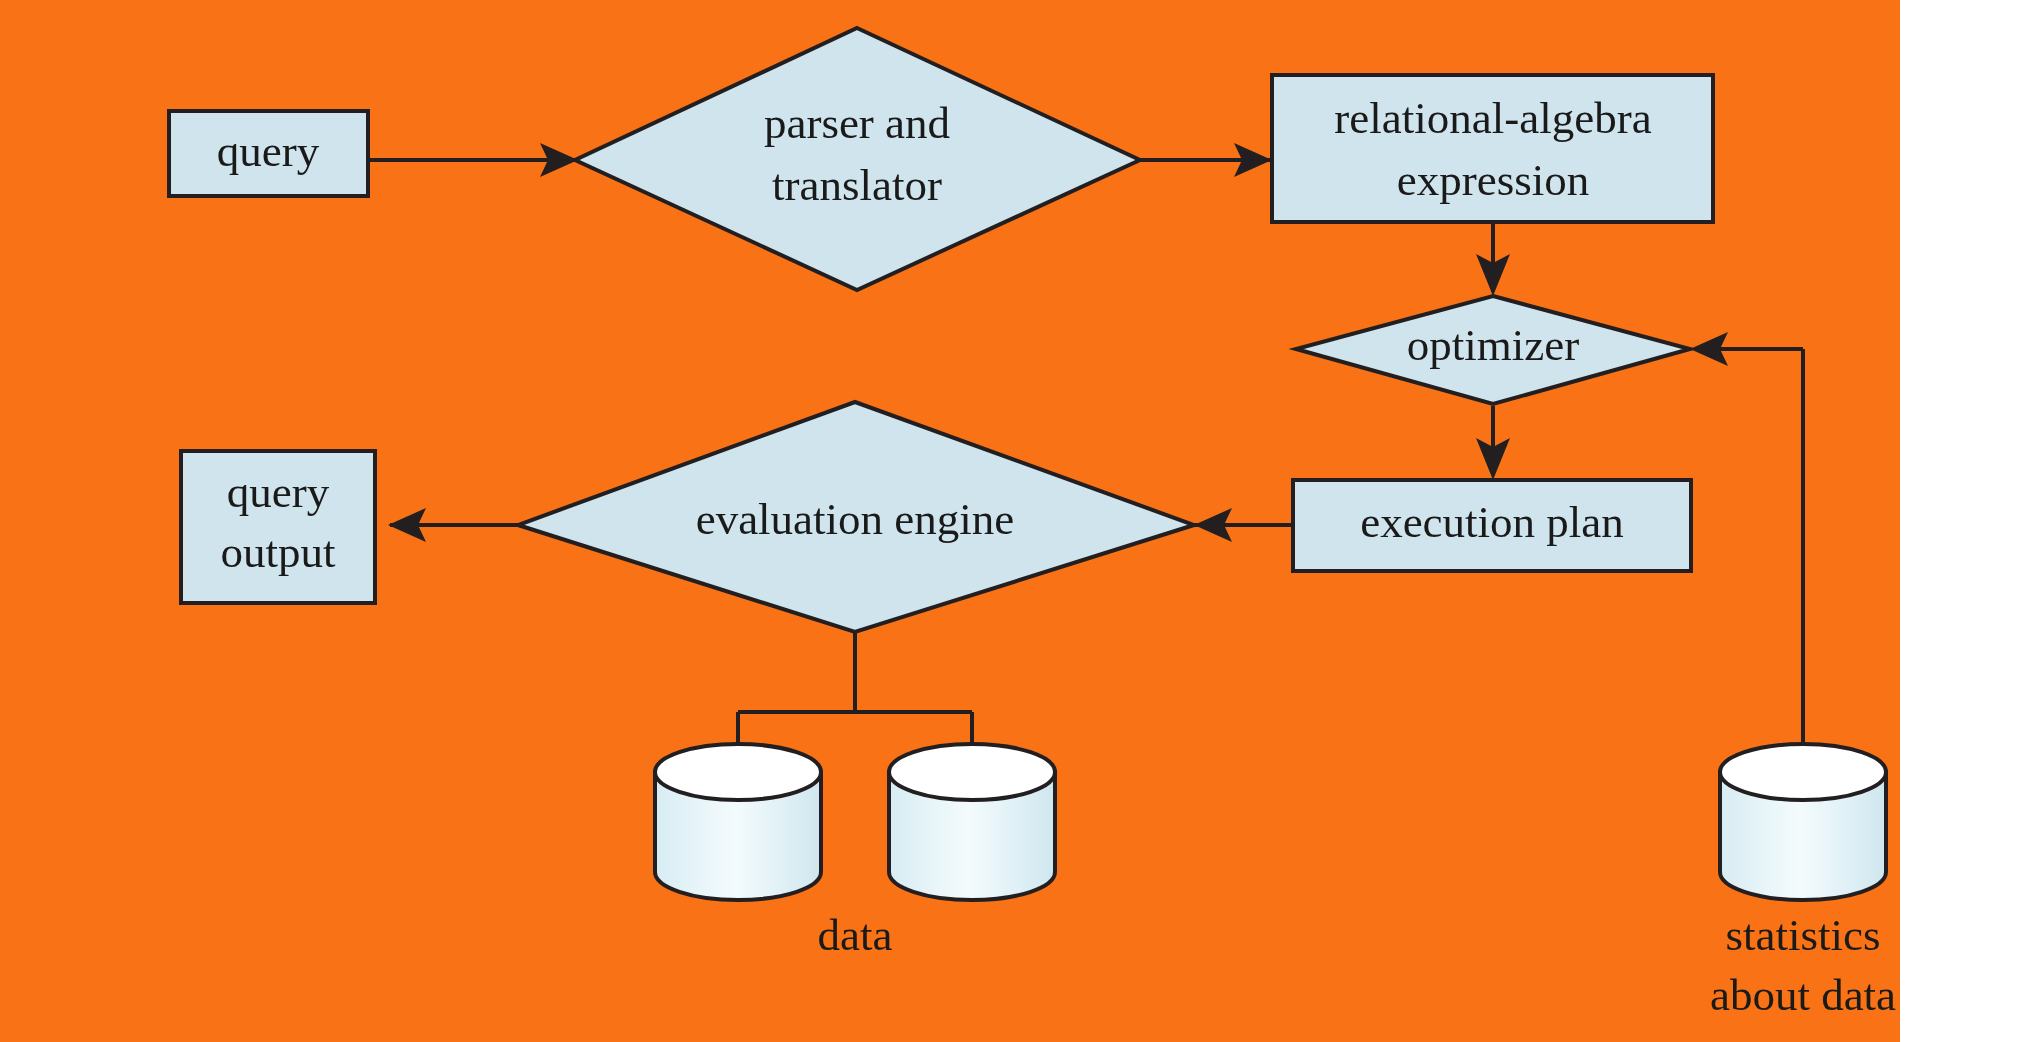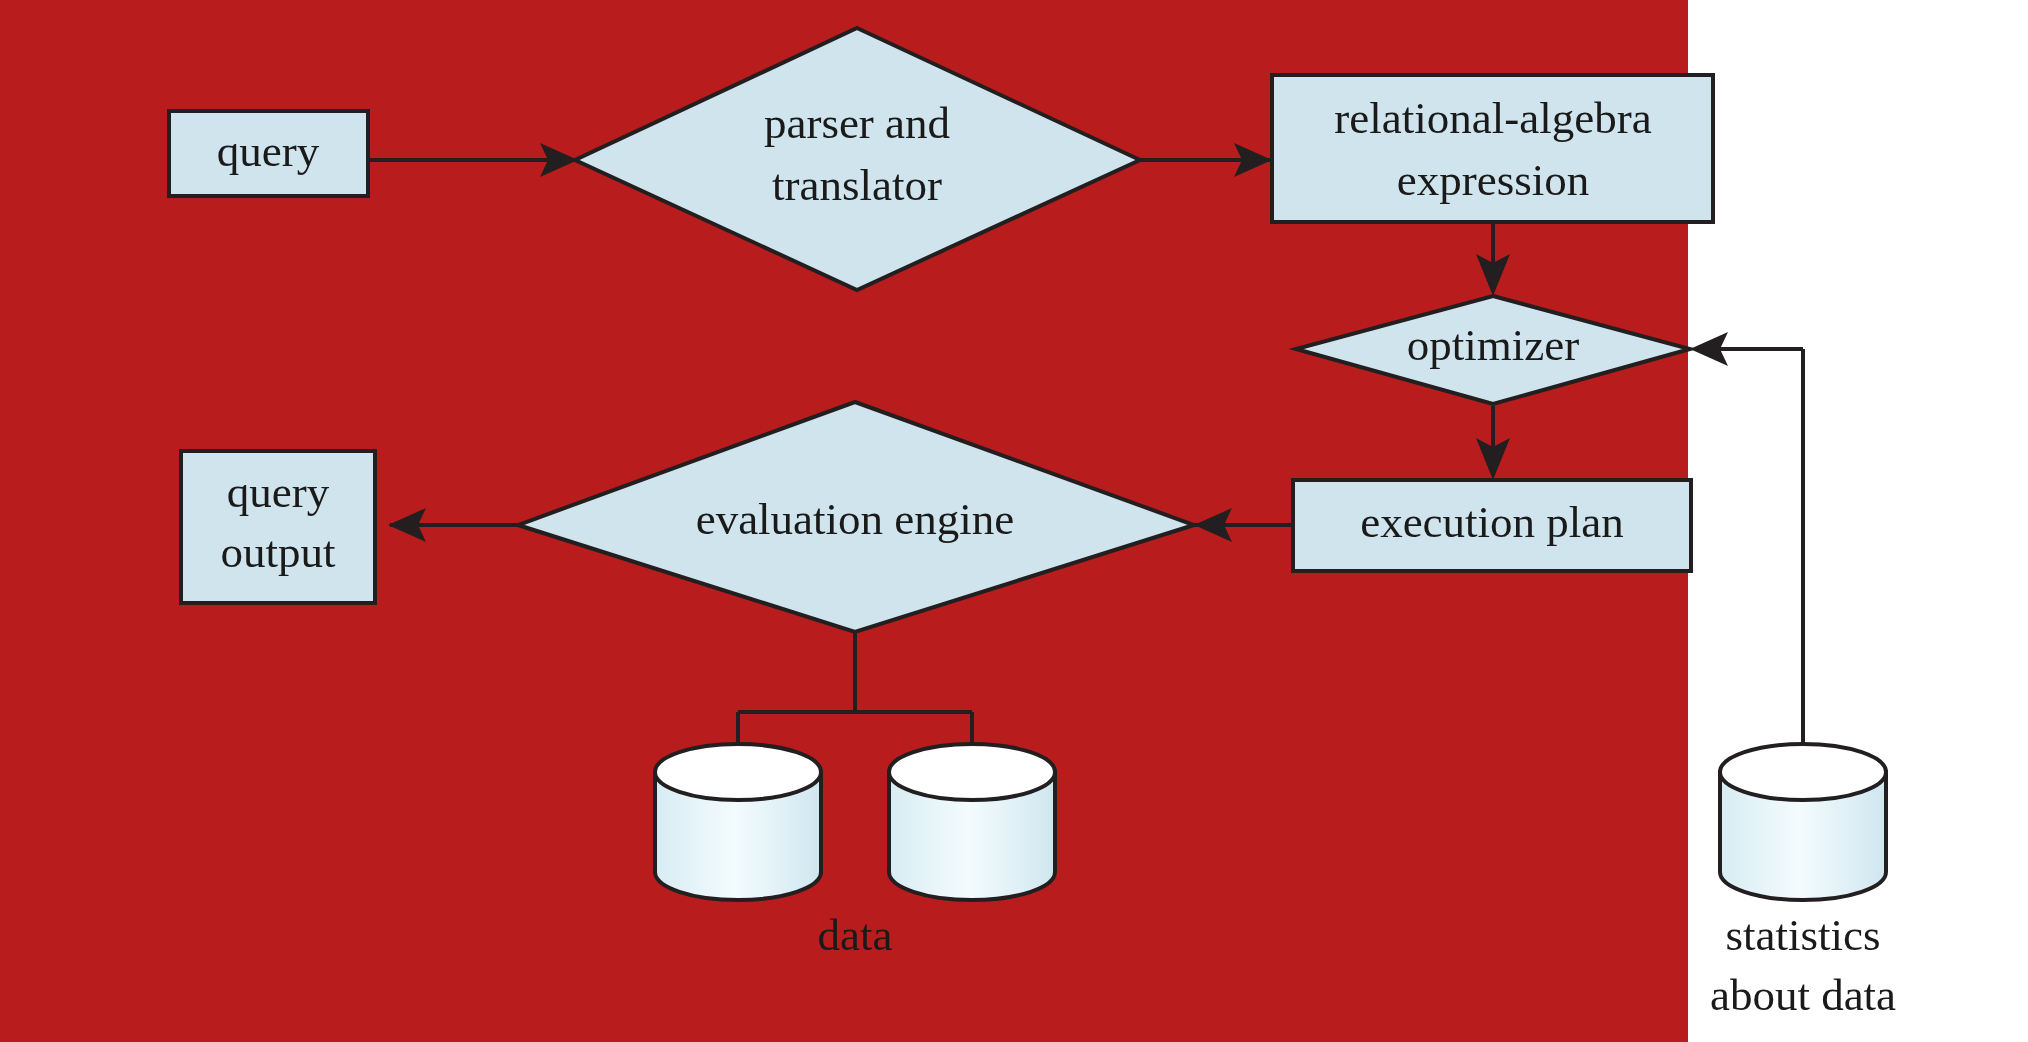--- a/index.html
+++ b/index.html
@@ -8,23 +8,23 @@
     background: #ffffff;
   }
   body {
     width: 2028px;
     height: 1042px;
     font-family: "Liberation Serif", "DejaVu Serif", serif;
     overflow: hidden;
   }
   #diagram-root {
     position: relative;
-    width: 1688px;
+    width: 1900px;
     height: 1042px;
-    background: #b91c1c;
+    background: #f97316;
   }
   svg#flow {
     position: absolute;
     top: 0;
     left: 0;
     width: 2028px;
     height: 1042px;
     display: block;
   }
   .node-shape {

